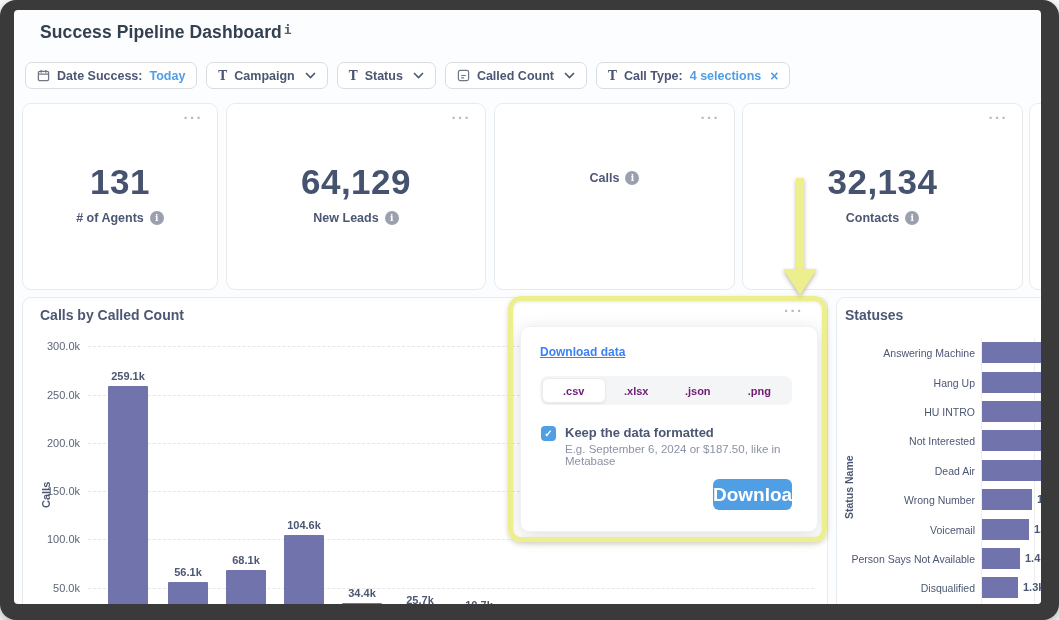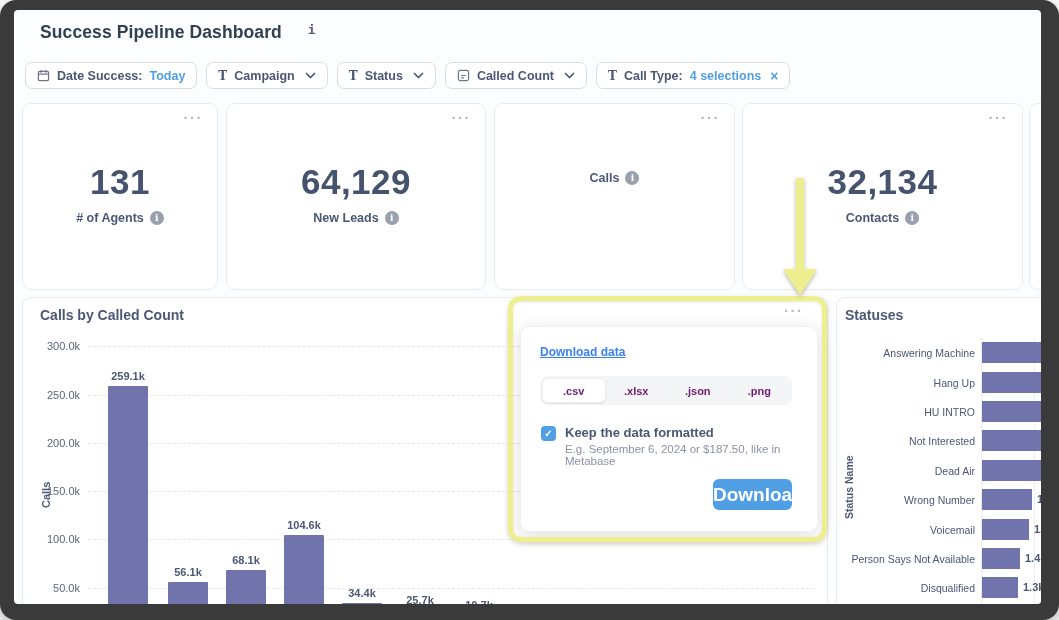--- a/index.html
+++ b/index.html
@@ -5,21 +5,21 @@
   * { margin:0; padding:0; box-sizing:border-box; }
   html,body { background:#ffffff; }
   body { font-family:"Liberation Sans", sans-serif; width:1059px; height:620px; position:relative; }
 
   .frame { position:absolute; left:0; top:0; width:1059px; height:620px;
            background:#3a3a3a; border-radius:16px; box-shadow:0 4px 14px rgba(0,0,0,.35); }
   .screen { position:absolute; left:14px; top:10px; width:1027px; height:594px;
             background:#fcfdfe; overflow:hidden; border-radius:4px; }
 
   
-  .title-row { position:absolute; left:26px; top:12px; display:flex; align-items:flex-start; gap:26px; }
+  .title-row { position:absolute; left:26px; top:12px; display:flex; align-items:flex-start; gap:2px; }
   .page-title { font-size:17.5px; font-weight:700; color:#33404f; letter-spacing:.1px; }
   .title-info { font-family:"DejaVu Sans Mono", monospace; font-size:13px; font-weight:700; color:#5a6072; cursor:pointer; }
 
   
   .filter-bar { position:absolute; left:11px; top:52px; display:flex; gap:9px; }
   .pill { height:27px; background:#fff; border:1px solid #d9dce1; border-radius:7px;
           display:inline-flex; align-items:center; gap:7px; padding:0 11px;
           font-size:12.5px; font-weight:700; color:#4c5773; cursor:pointer; }
   .pill .accent { color:#509ee3; }
   .pill .t-icon { font-family:"DejaVu Serif", serif; font-size:12px; font-weight:700; color:#4c5773; }

